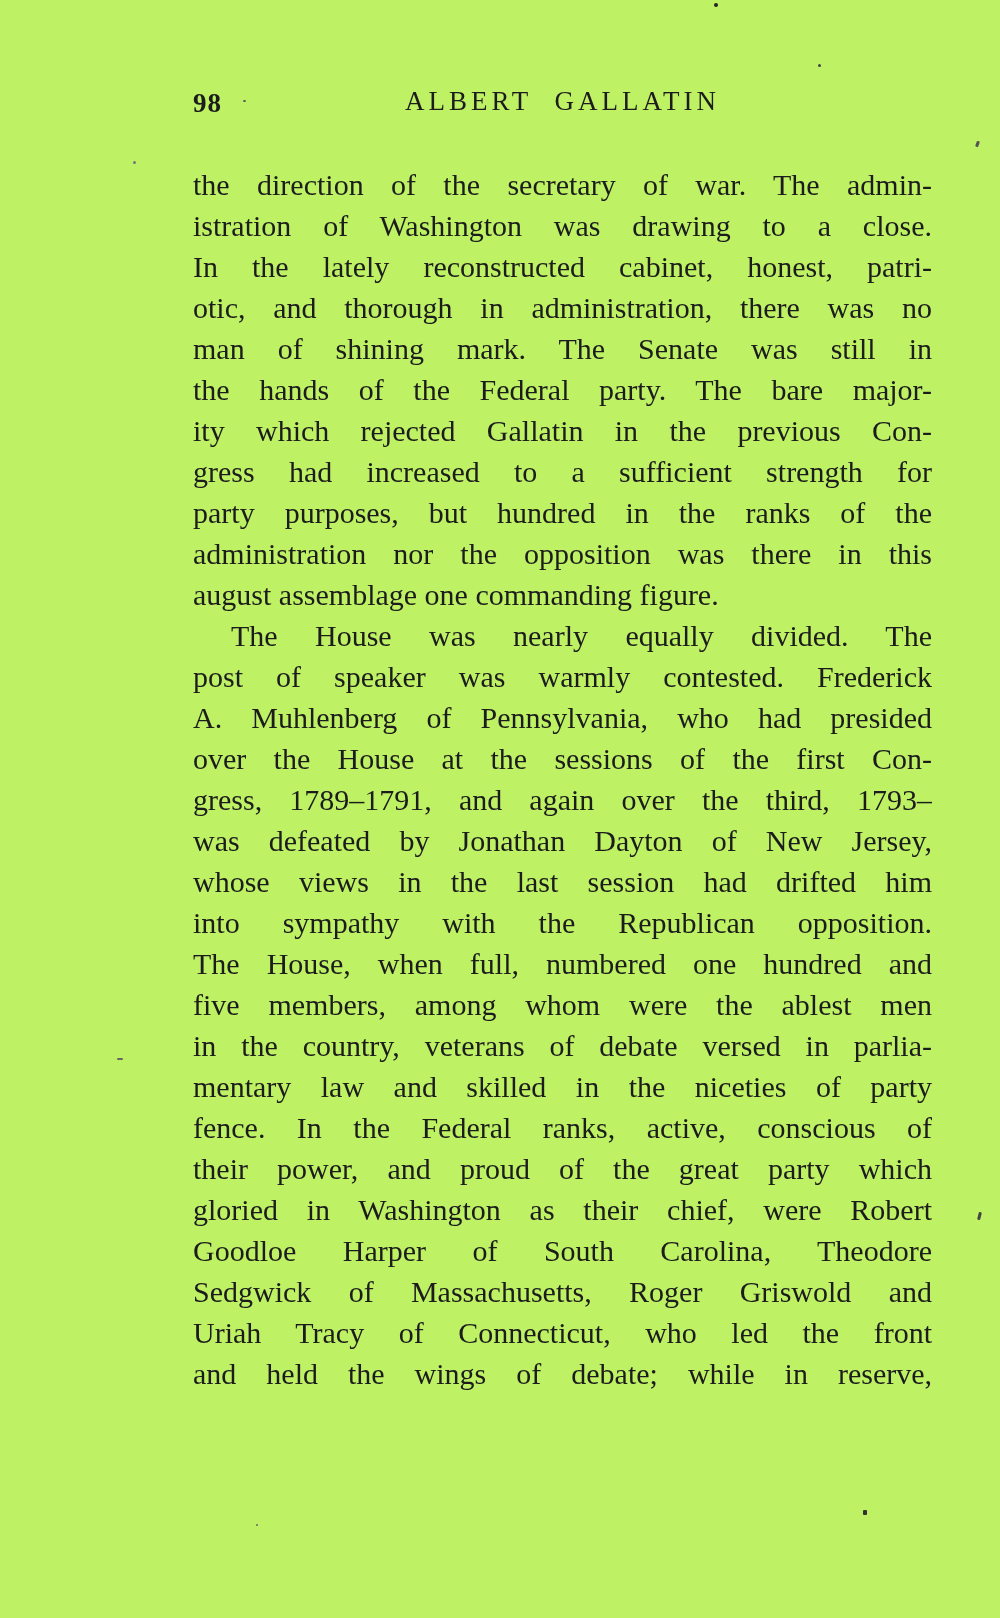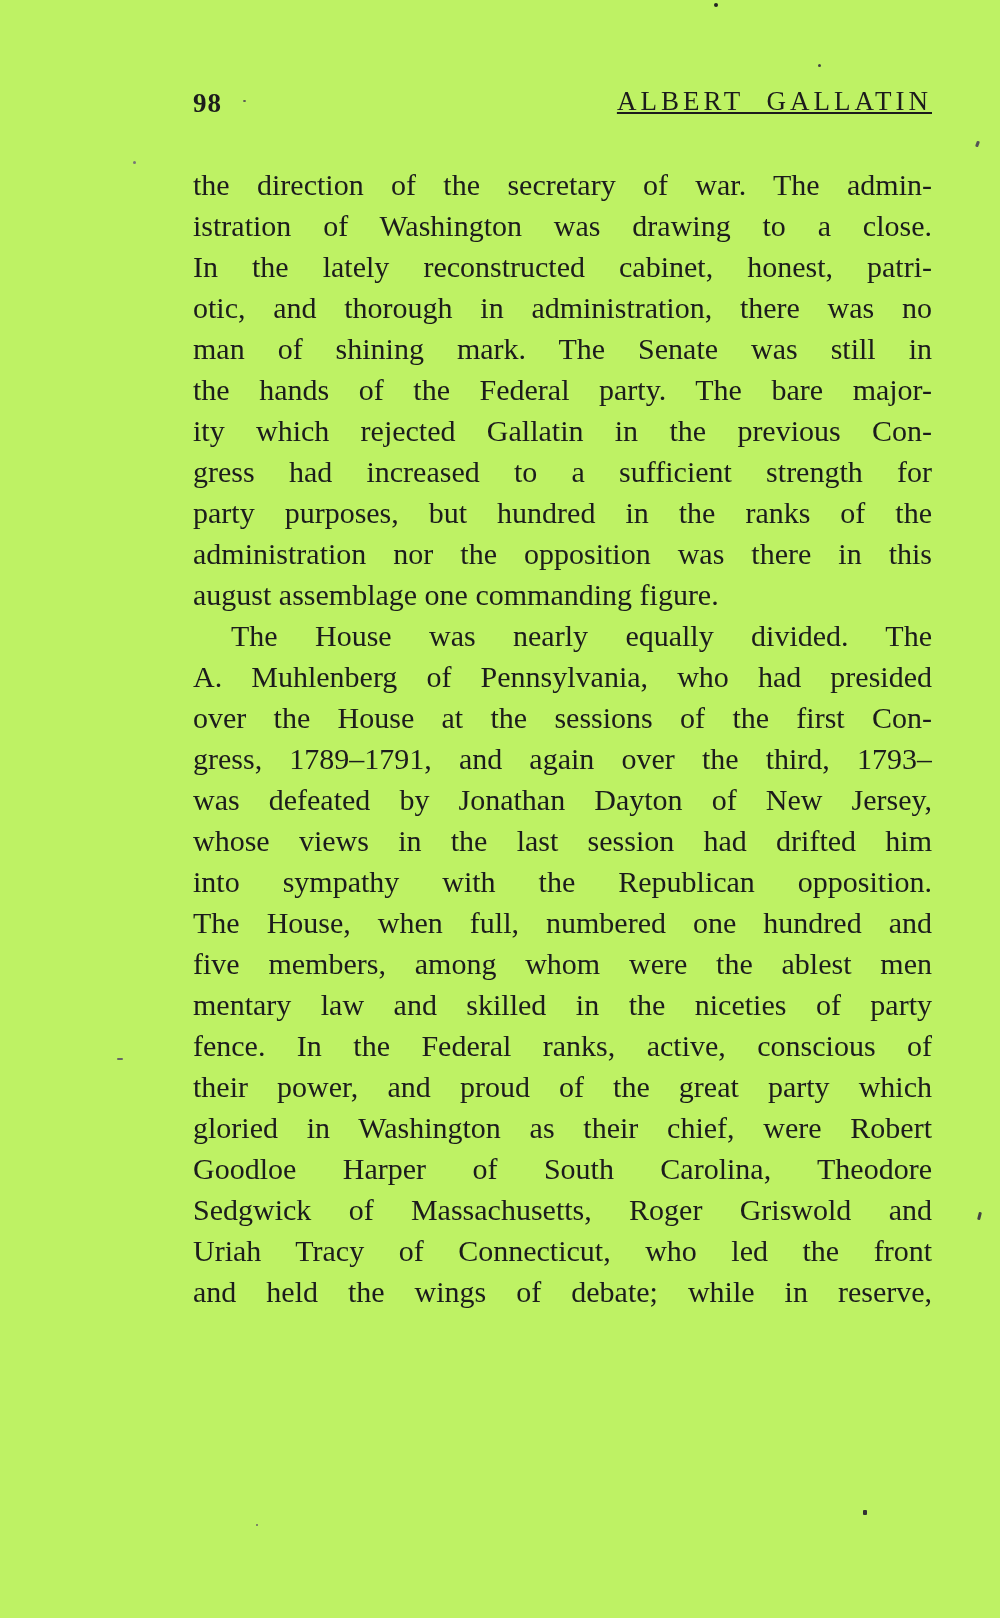--- a/index.html
+++ b/index.html
@@ -29,27 +29,26 @@
     top: 2px;
     font-size: 27px;
     font-weight: 700;
     letter-spacing: 1px;
   }
   .running-title {
     position: absolute;
     left: 0;
     right: 0;
     top: 0;
-    text-align: right;
+    text-align: center;
     font-size: 27px;
     font-weight: 500;
     letter-spacing: 4px;
     word-spacing: 12px;
     white-space: nowrap;
-    text-decoration: underline;
   }
   .bodytext {
     position: absolute;
     top: 164px;
     left: 193px;
     width: 739px;
   }
   .line {
     height: 41px;
     line-height: 41px;
@@ -96,28 +95,30 @@
     <div class="line">In the lately reconstructed cabinet, honest, patri-</div>
     <div class="line">otic, and thorough in administration, there was no</div>
     <div class="line">man of shining mark. The Senate was still in</div>
     <div class="line">the hands of the Federal party. The bare major-</div>
     <div class="line">ity which rejected Gallatin in the previous Con-</div>
     <div class="line">gress had increased to a sufficient strength for</div>
     <div class="line">party purposes, but hundred in the ranks of the</div>
     <div class="line">administration nor the opposition was there in this</div>
     <div class="line par-end">august assemblage one commanding figure.</div>
     <div class="line indent">The House was nearly equally divided. The</div>
+    <div class="line">post of speaker was warmly contested. Frederick</div>
     <div class="line">A. Muhlenberg of Pennsylvania, who had presided</div>
     <div class="line">over the House at the sessions of the first Con-</div>
     <div class="line">gress, 1789–1791, and again over the third, 1793–</div>
     <div class="line">was defeated by Jonathan Dayton of New Jersey,</div>
     <div class="line">whose views in the last session had drifted him</div>
     <div class="line">into sympathy with the Republican opposition.</div>
     <div class="line">The House, when full, numbered one hundred and</div>
     <div class="line">five members, among whom were the ablest men</div>
+    <div class="line">in the country, veterans of debate versed in parlia-</div>
     <div class="line">mentary law and skilled in the niceties of party</div>
     <div class="line">fence. In the Federal ranks, active, conscious of</div>
     <div class="line">their power, and proud of the great party which</div>
     <div class="line">gloried in Washington as their chief, were Robert</div>
     <div class="line">Goodloe Harper of South Carolina, Theodore</div>
     <div class="line">Sedgwick of Massachusetts, Roger Griswold and</div>
     <div class="line">Uriah Tracy of Connecticut, who led the front</div>
     <div class="line">and held the wings of debate; while in reserve,</div>
   </div>
 

